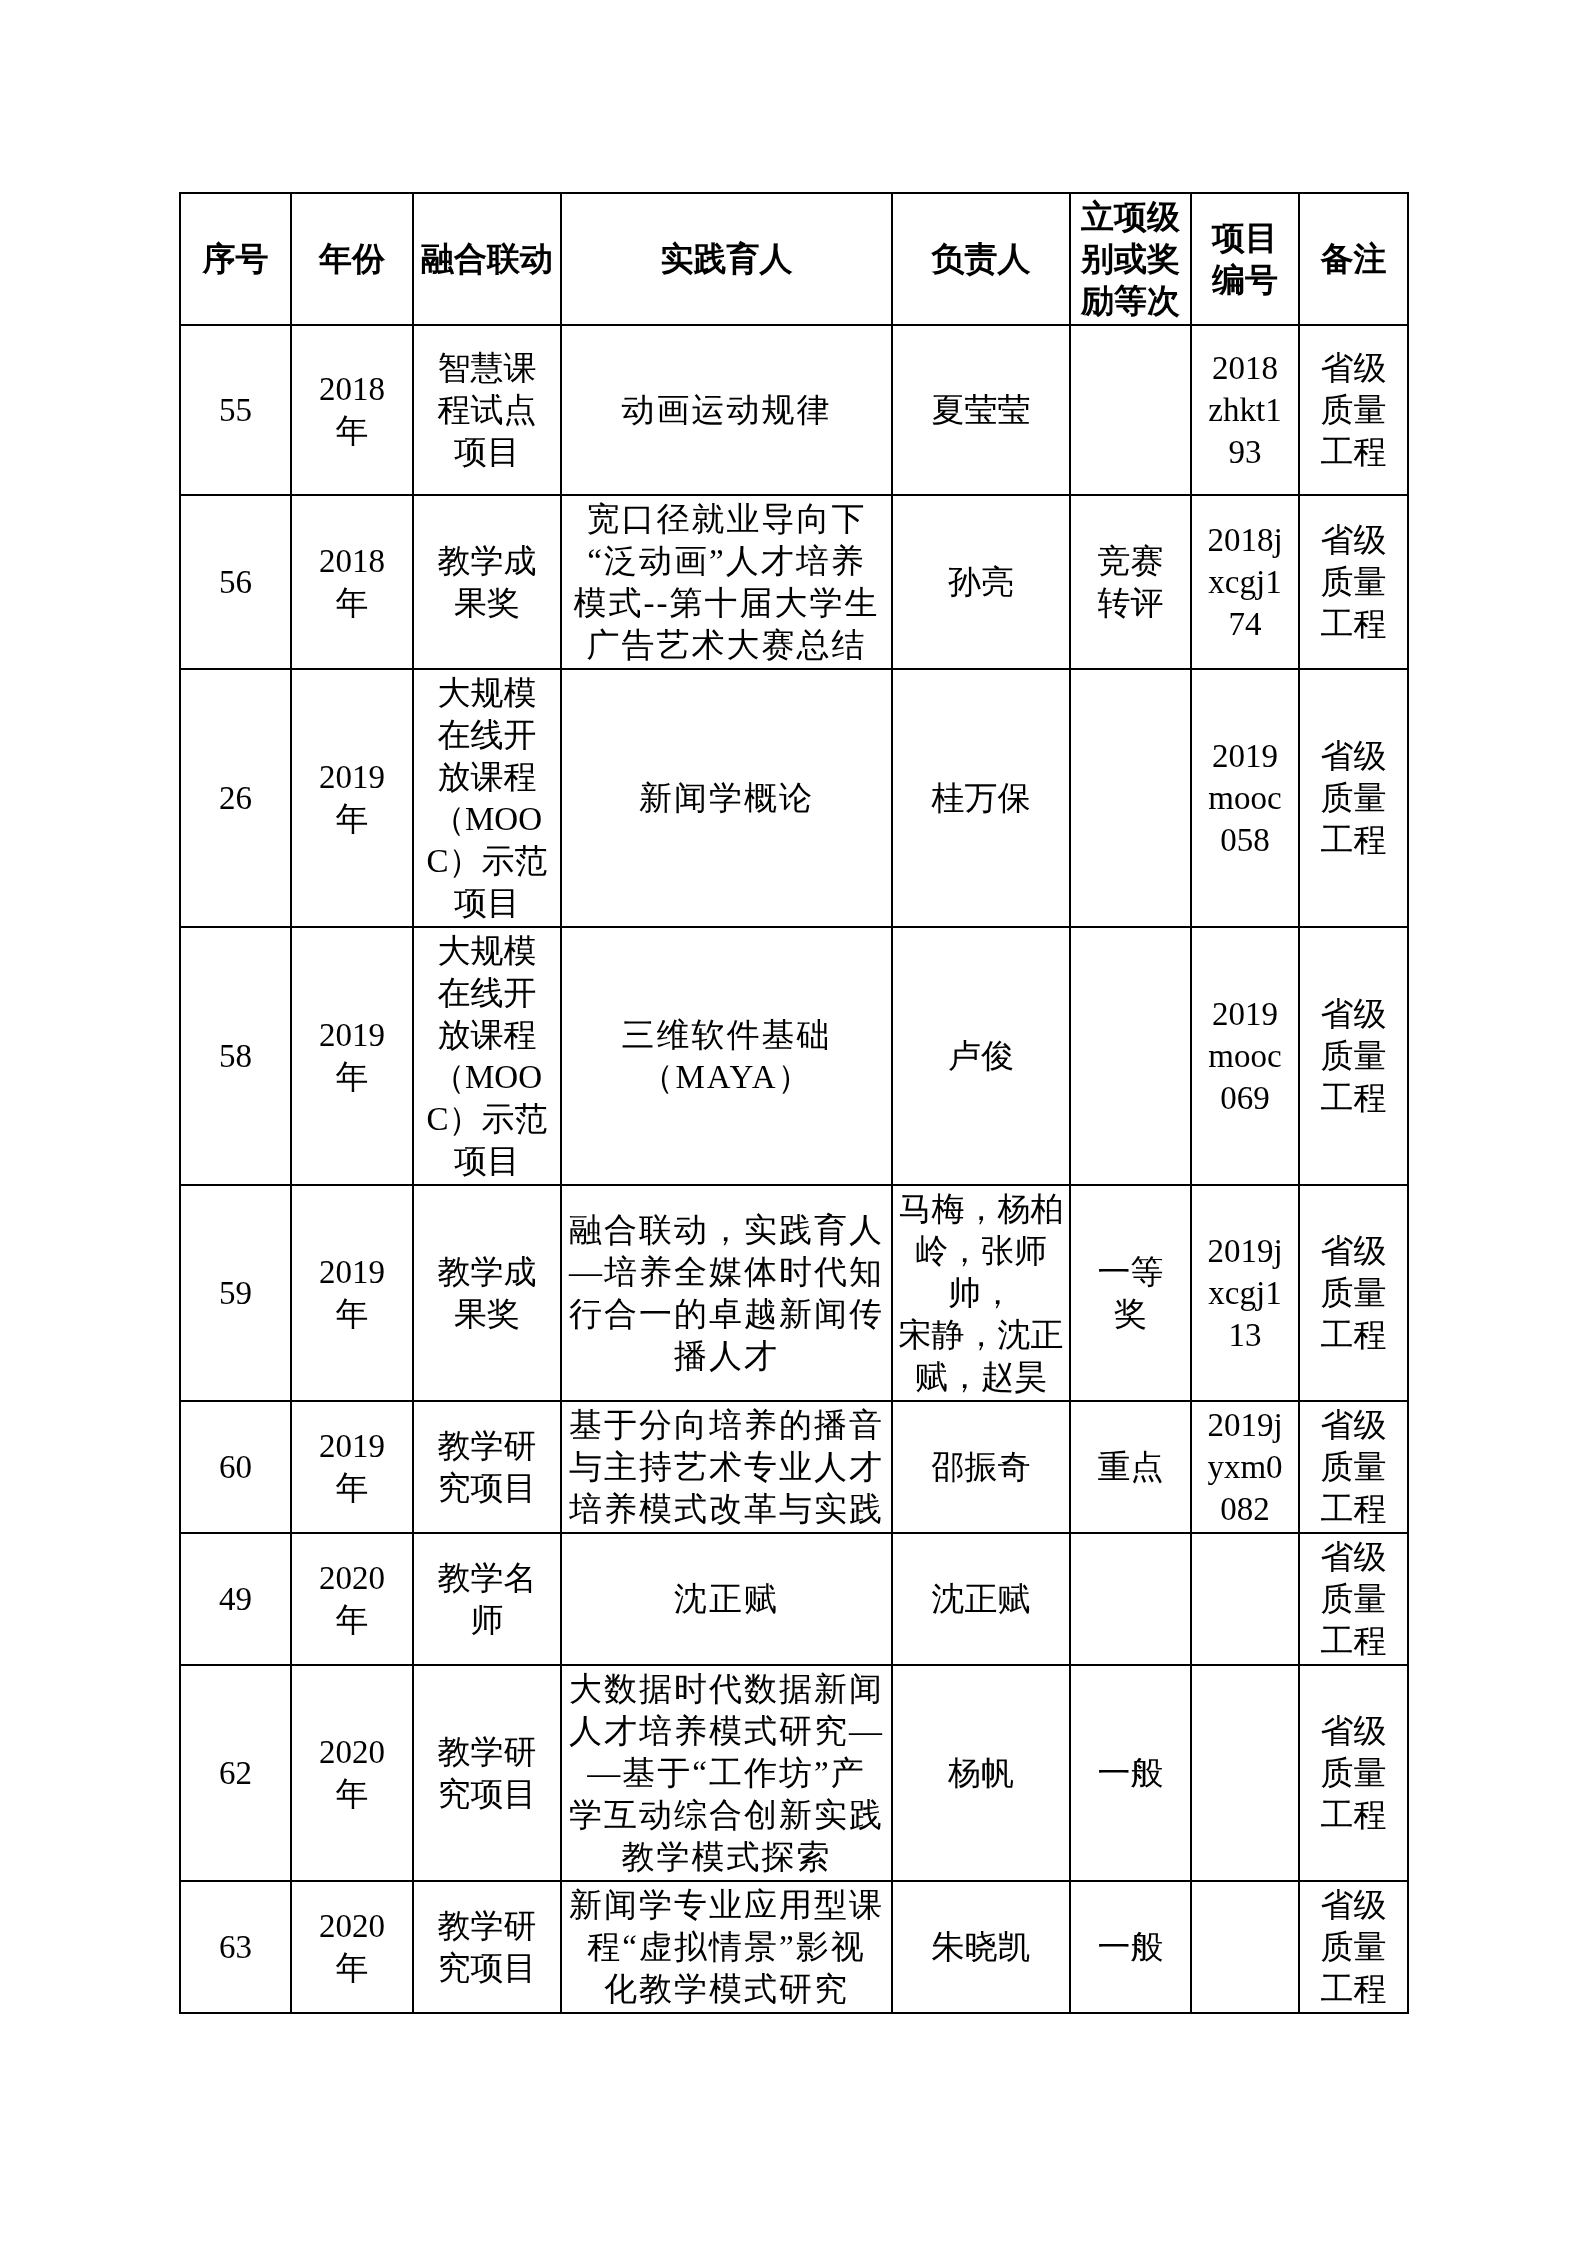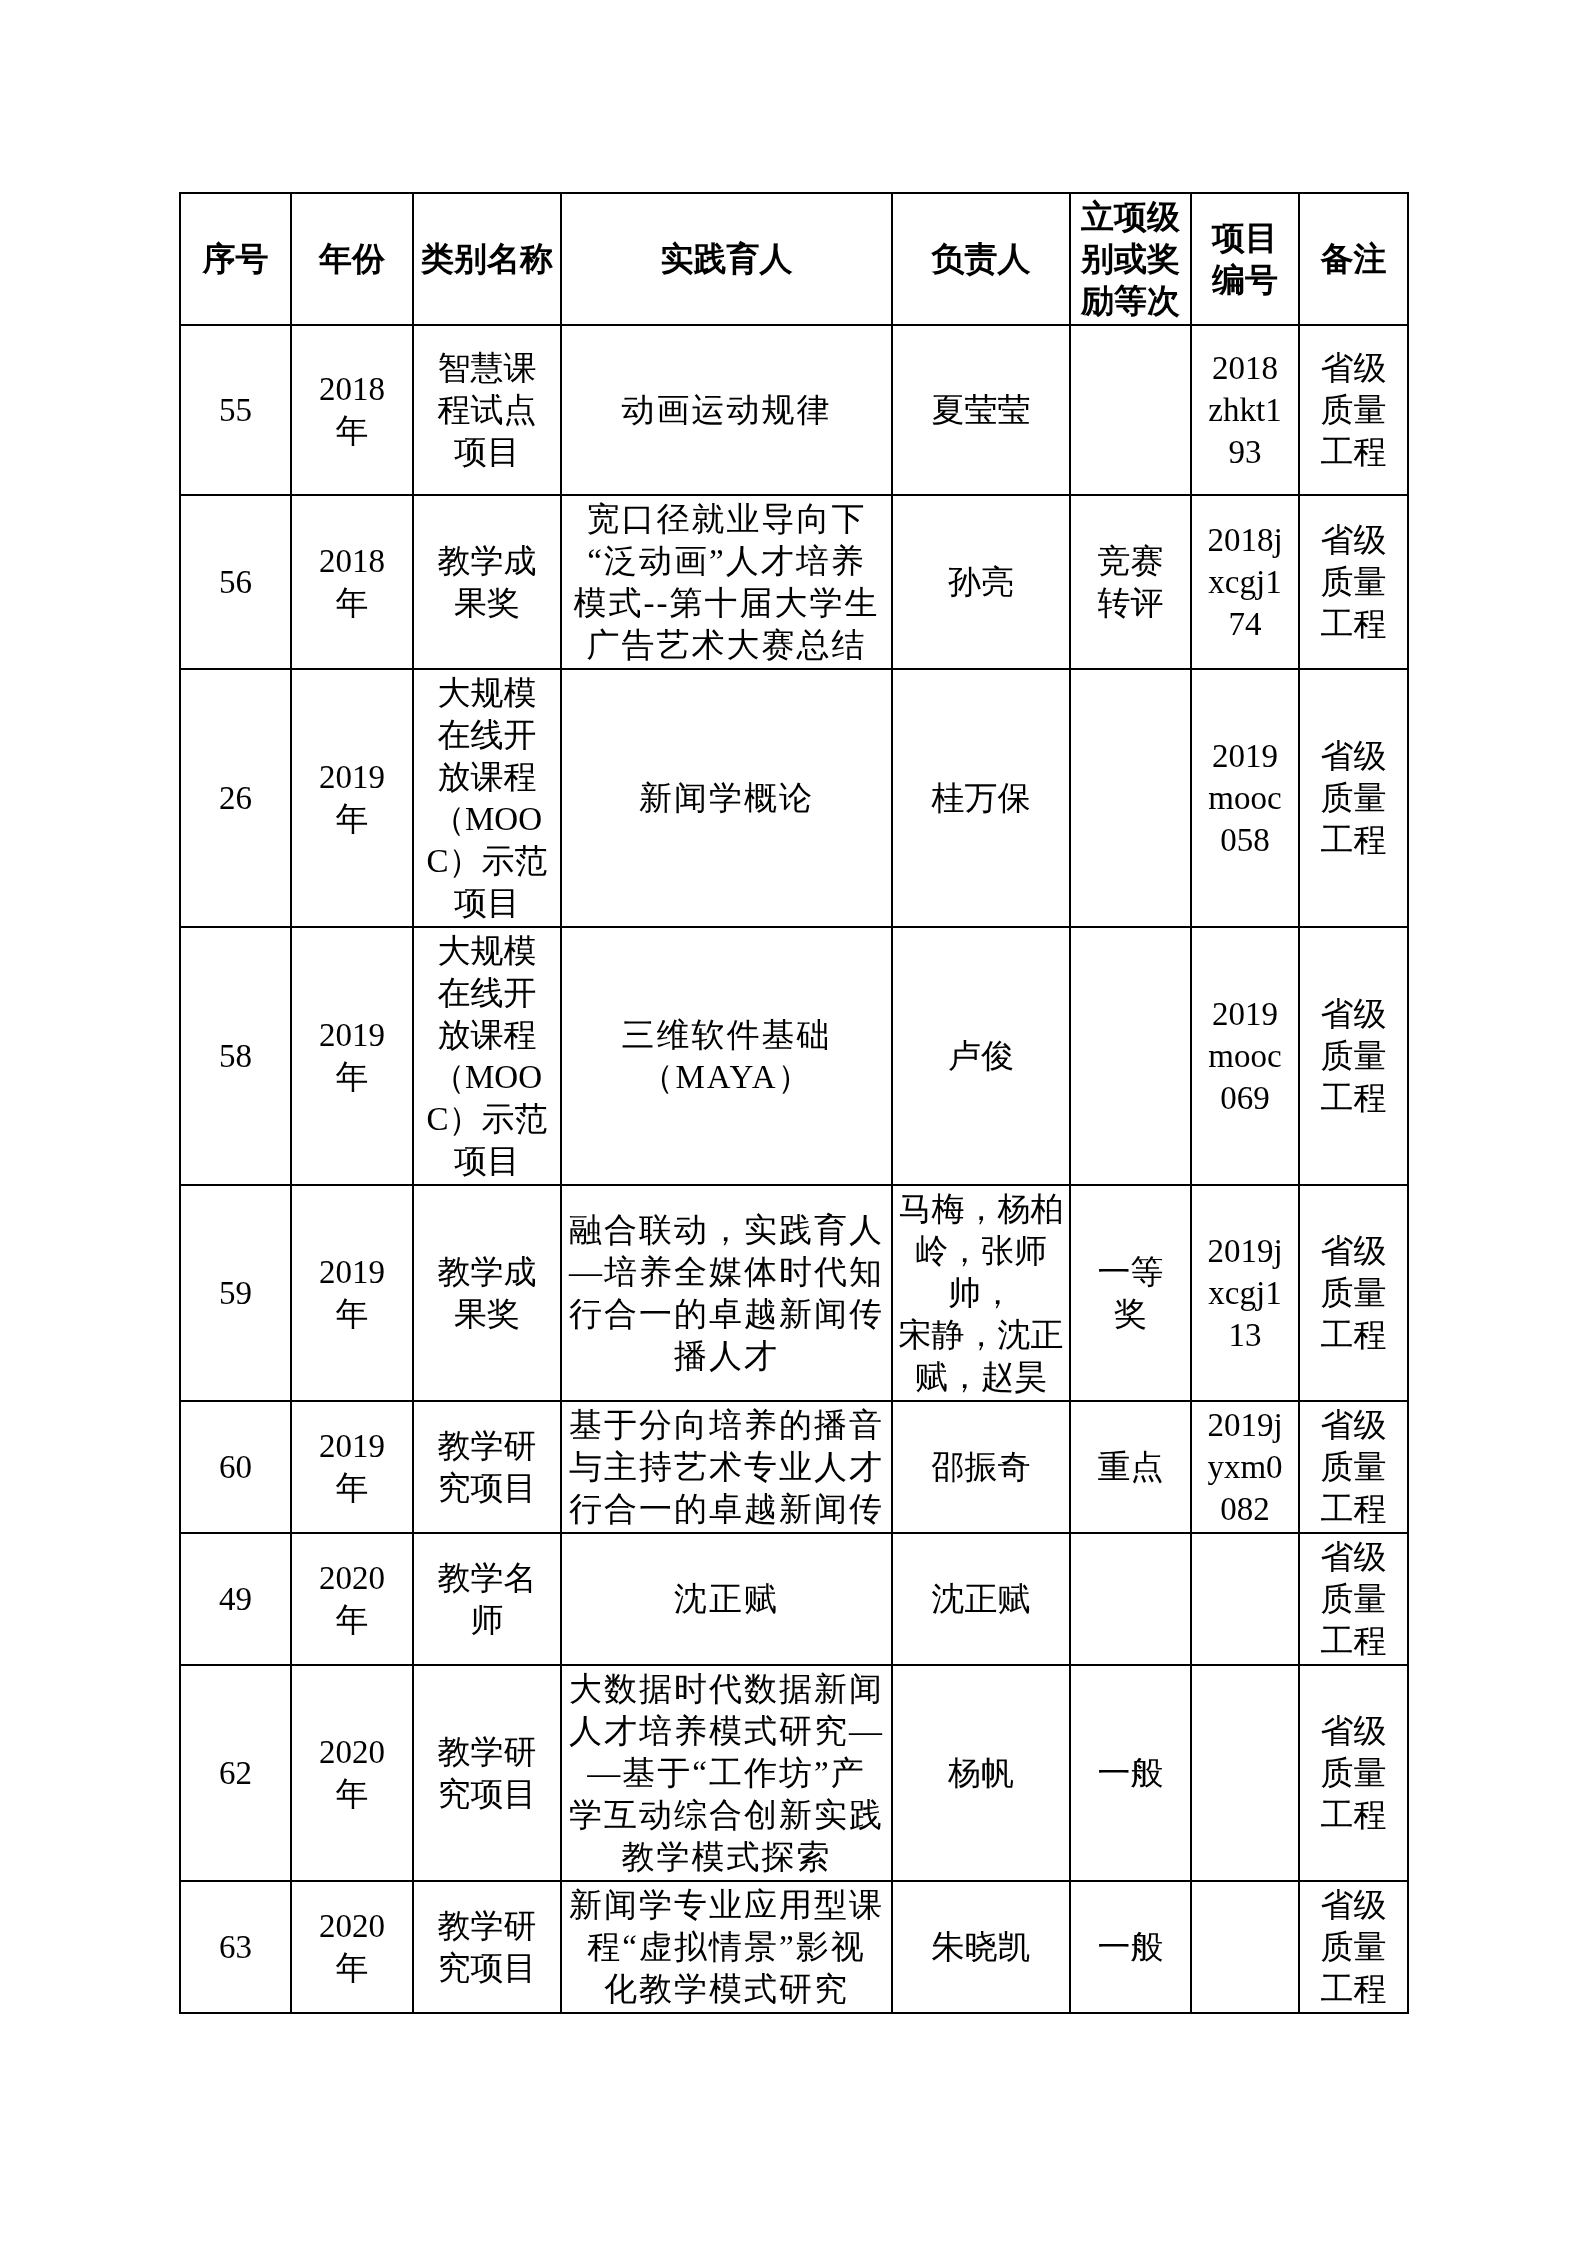--- a/index.html
+++ b/index.html
@@ -64,21 +64,21 @@
       <col style="width:331px">
       <col style="width:178px">
       <col style="width:121px">
       <col style="width:108px">
       <col style="width:109px">
     </colgroup>
     <thead>
       <tr>
         <th>序号</th>
         <th>年份</th>
-        <th>类别名称</th>
+        <th>融合联动</th>
         <th>实践育人</th>
         <th>负责人</th>
         <th>立项级
 别或奖
 励等次</th>
         <th>项目
 编号</th>
         <th>备注</th>
       </tr>
     </thead>
@@ -186,21 +186,21 @@
 工程</td>
       </tr>
       <tr>
         <td>60</td>
         <td>2019
 年</td>
         <td>教学研
 究项目</td>
         <td class="col-project">基于分向培养的播音
 与主持艺术专业人才
-行合一的卓越新闻传</td>
+培养模式改革与实践</td>
         <td>邵振奇</td>
         <td>重点</td>
         <td>2019j
 yxm0
 082</td>
         <td>省级
 质量
 工程</td>
       </tr>
       <tr>

